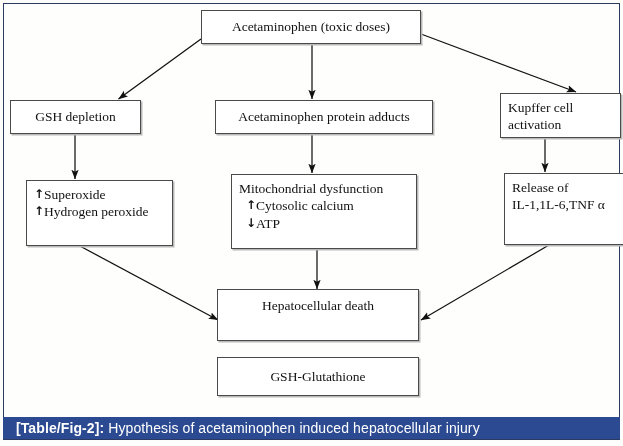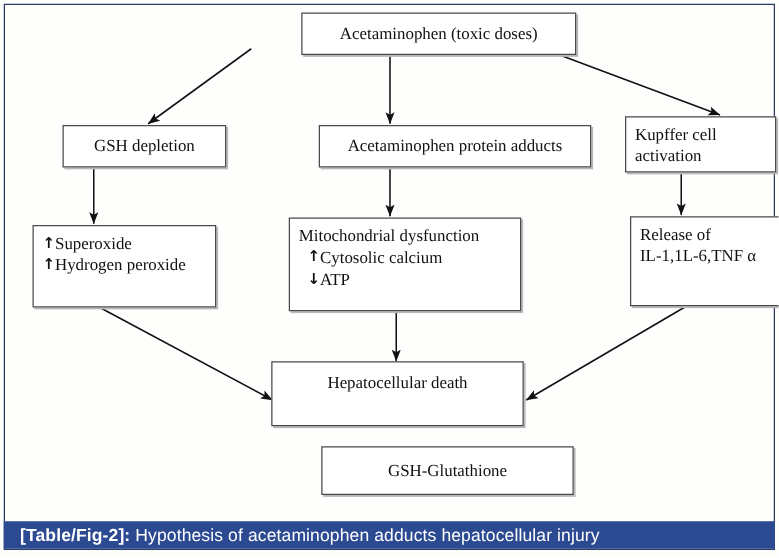--- a/index.html
+++ b/index.html
@@ -34,21 +34,20 @@
     box-shadow: 1.5px 1.5px 0 0 #b9b9b9;
     color: #111111;
     font-size: 13.5px;
     line-height: 1.28;
   }
   .node.center-text {
     display: flex;
     align-items: center;
     justify-content: center;
     text-align: center;
-    margin-left: 40px;
   }
   .node.left-text {
     padding: 5px 0 0 7px;
     text-align: left;
     margin-left: 16px;
   }
   .node .line {
     display: block;
     white-space: nowrap;
   }
@@ -173,15 +172,15 @@
   <div class="node" style="left:217px; top:289px; width:202px; height:52px; padding-top:7px; text-align:center;">
     <span>Hepatocellular death</span>
   </div>
 
   <div class="node center-text" style="left:217px; top:357px; width:202px; height:39px;">
     <span>GSH-Glutathione</span>
   </div>
 
   <div id="caption-bar">
     <span class="tag">[Table/Fig-2]:</span>
-    <span class="cap-text">Hypothesis of acetaminophen adducts hepatocellular injury</span>
+    <span class="cap-text">Hypothesis of acetaminophen induced hepatocellular injury</span>
   </div>
 </div>
 
 </body></html>

